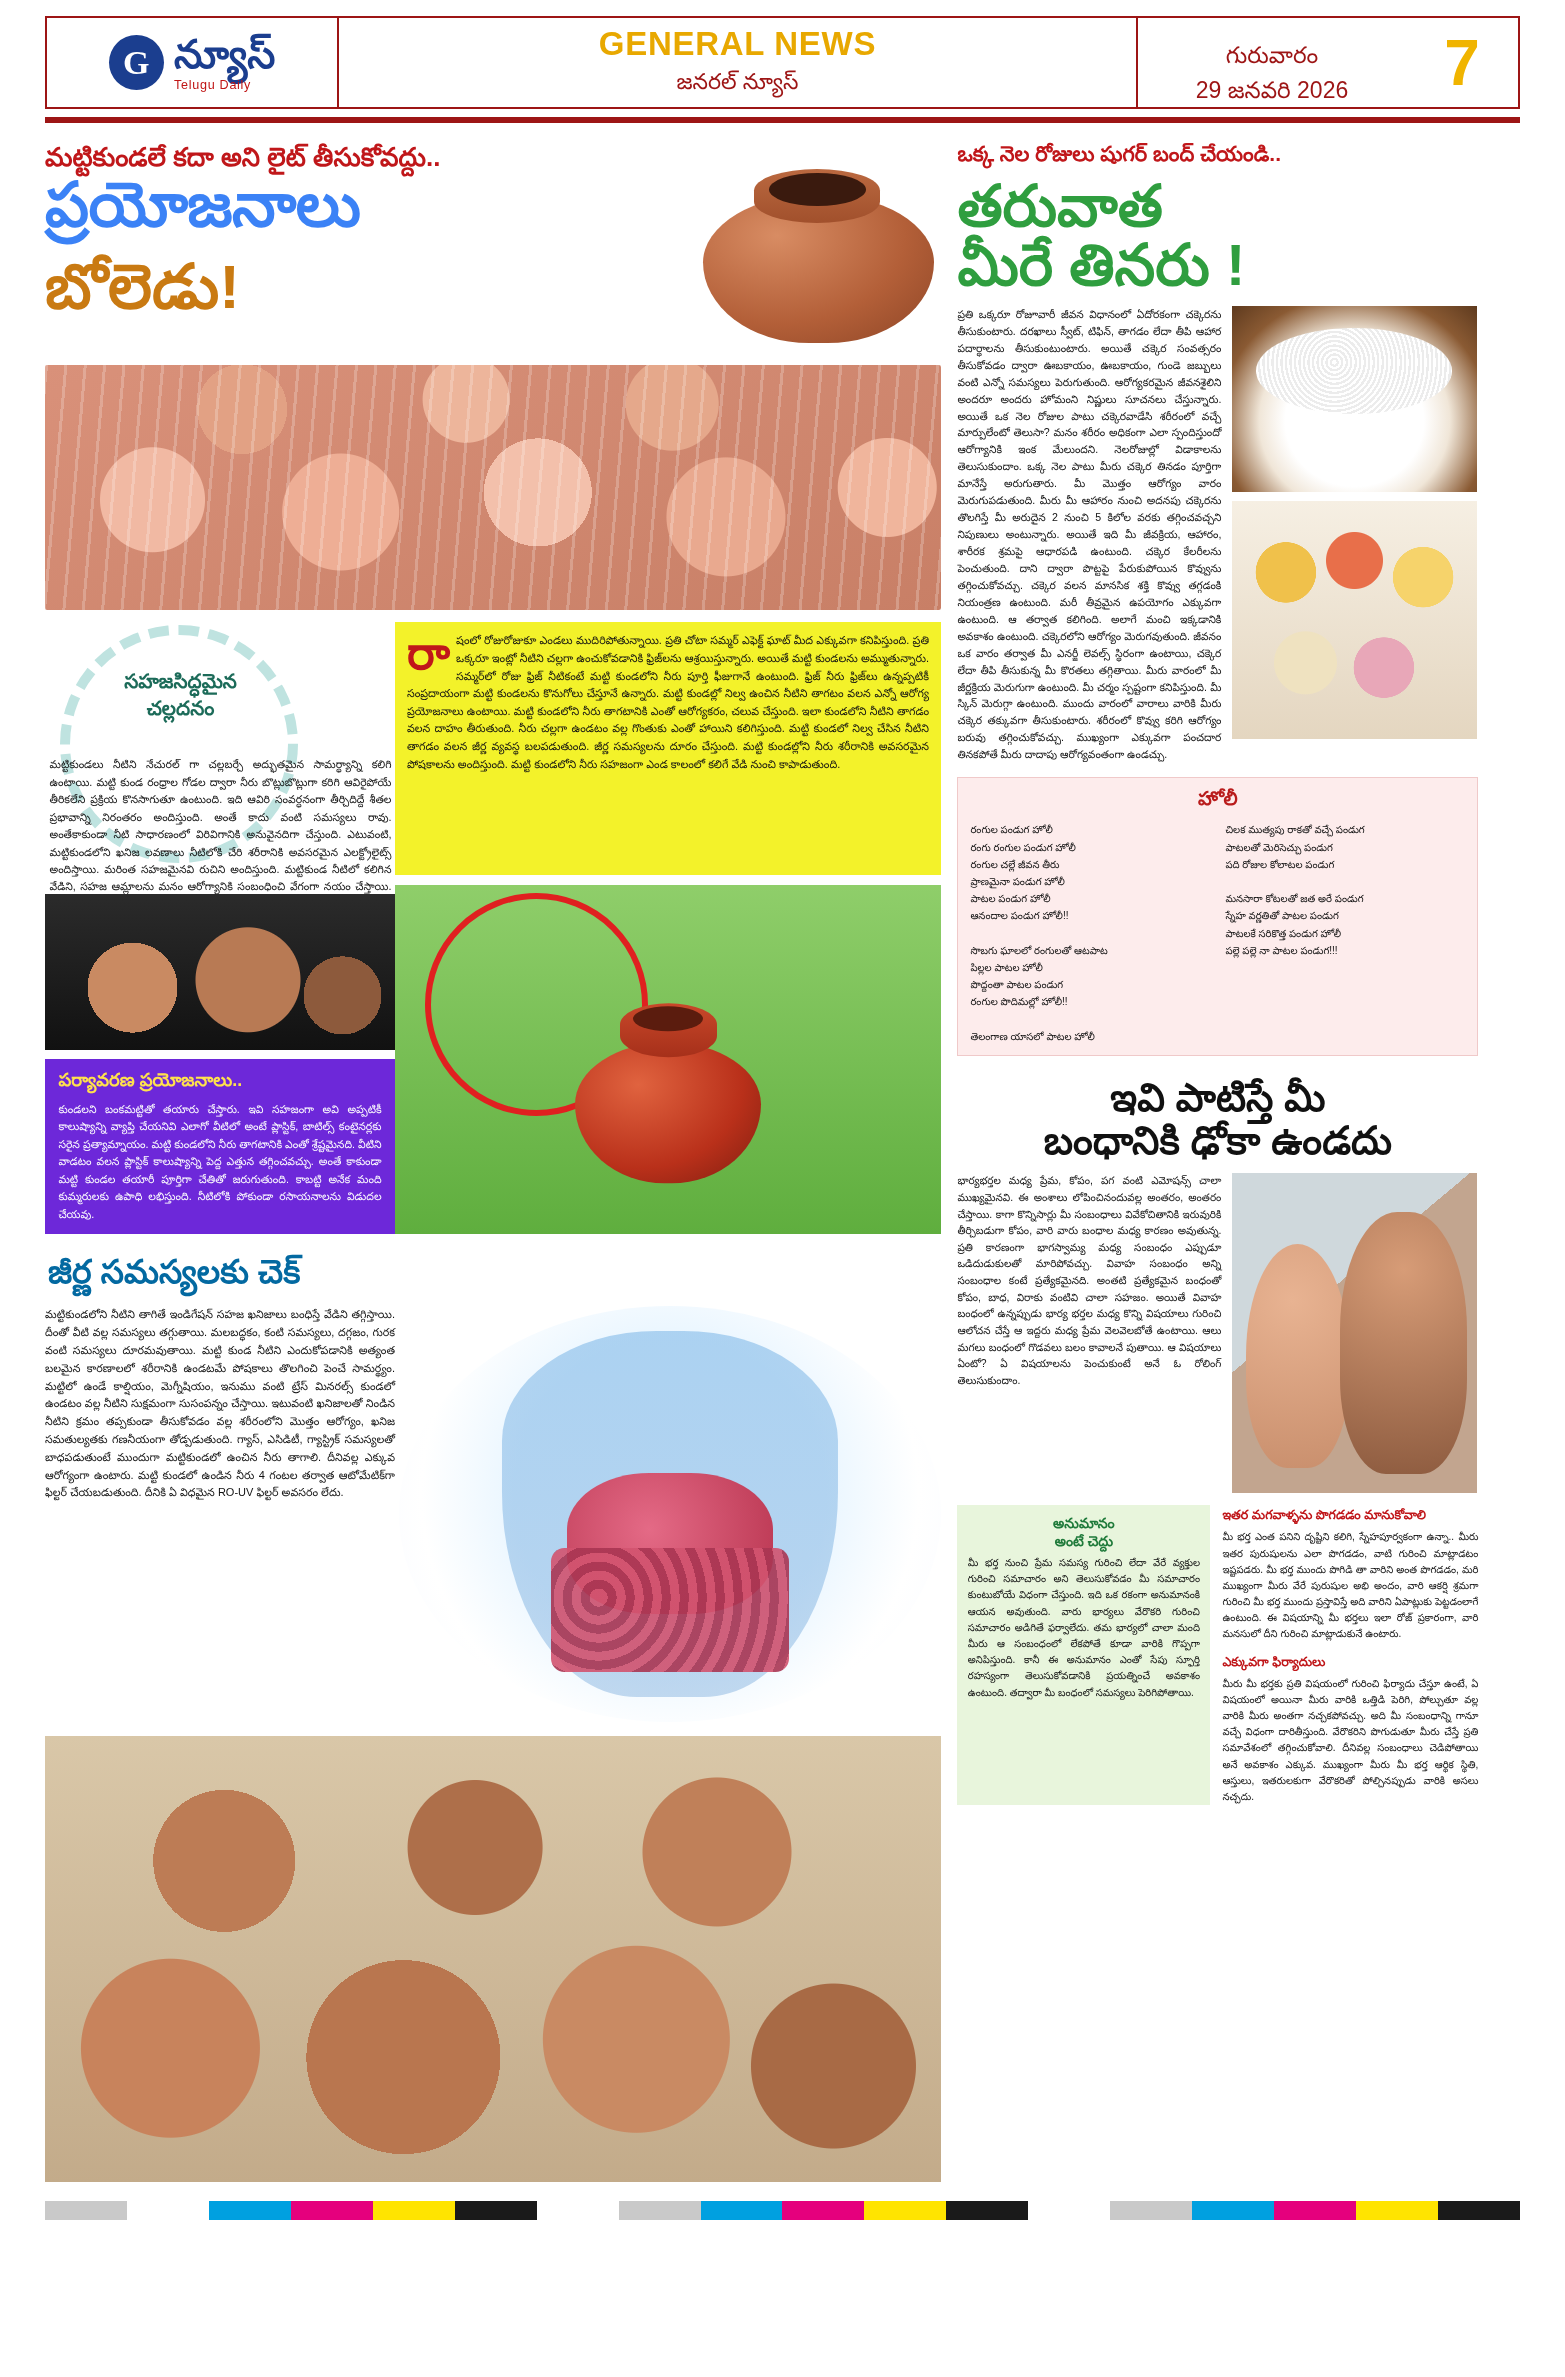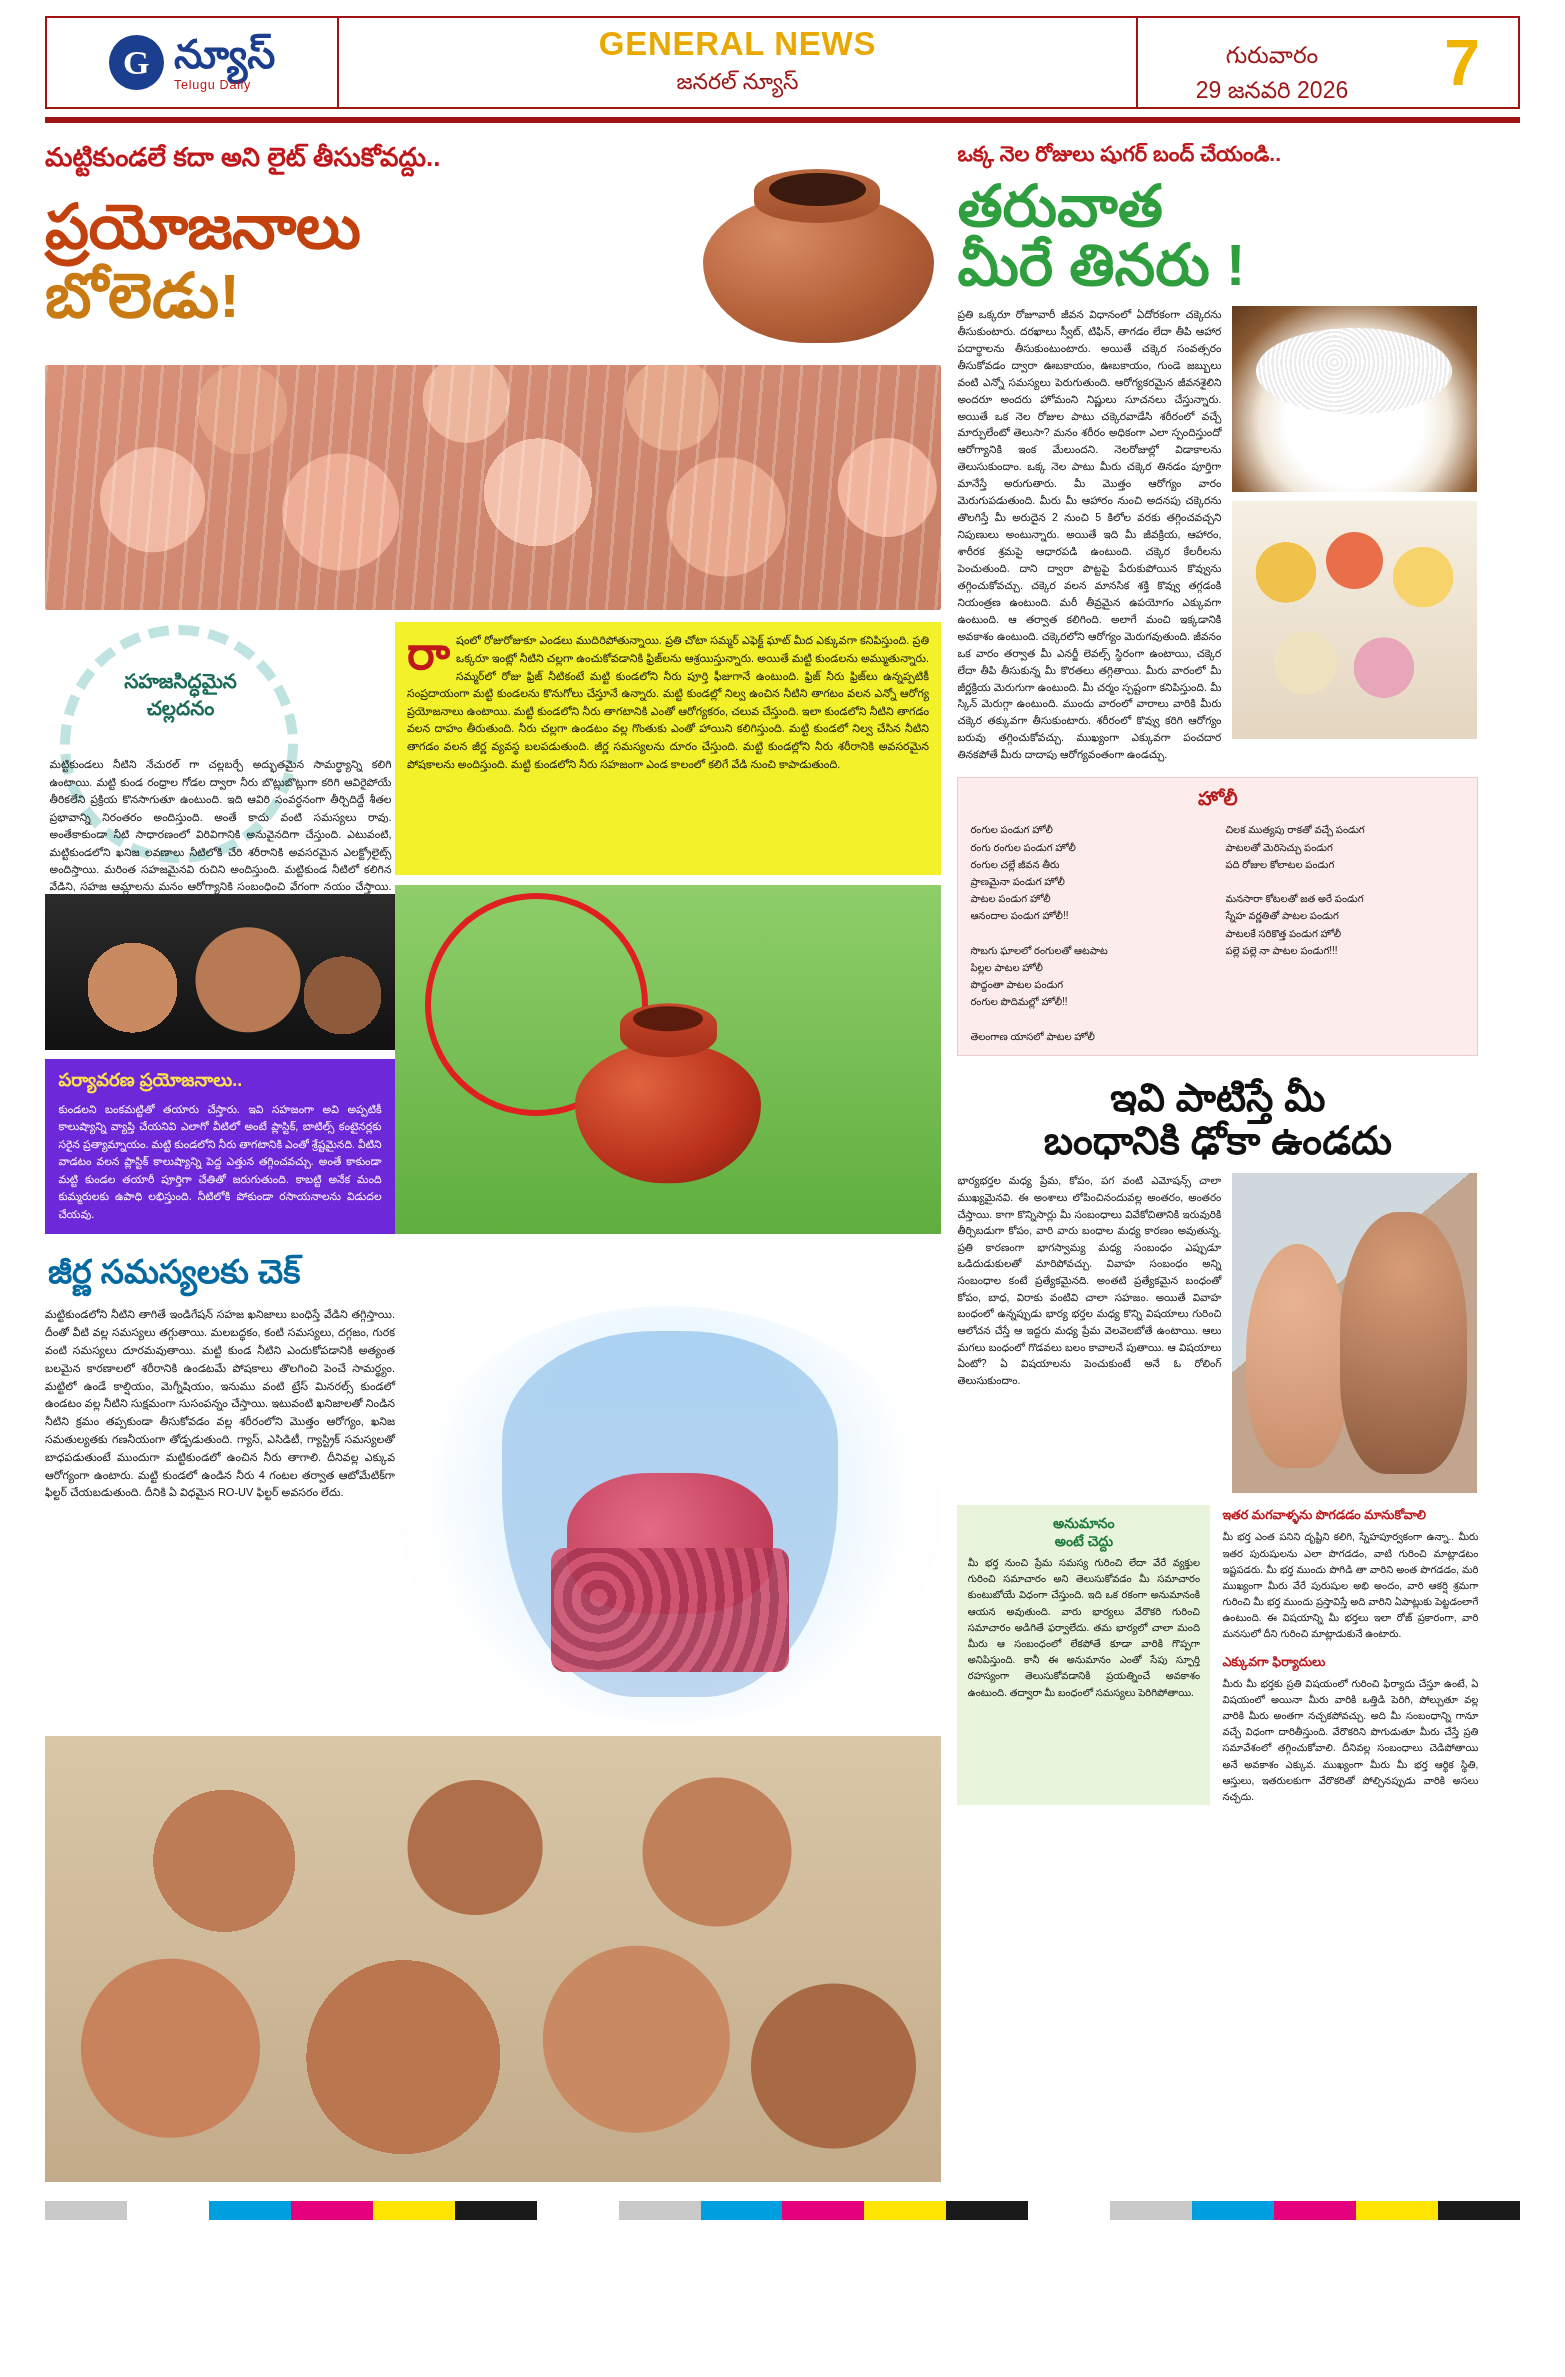--- a/index.html
+++ b/index.html
@@ -20,22 +20,22 @@
   .mast-page{width:112px;display:flex;align-items:center;justify-content:center;color:#f0b400;font-size:64px;font-weight:bold;}
   .mast-rule{margin:7.4px 45px 0 45px;height:6px;background:#9d1515;}
 
   
   .cols{display:flex;gap:16.4px;margin:19.3px 45px 0 45px;}
   .col-left{width:896px;}
   .col-right{width:521px;}
 
   
   .kicker{color:#c0171a;font-size:26px;font-weight:bold;line-height:1.2;}
-  .head-big1{color:#c2410c;font-size:62px;font-weight:bold;line-height:1.0;margin-top:23px;letter-spacing:-0.7px;}
-  .head-big2{color:#c97a12;font-size:62px;font-weight:bold;line-height:1.05;margin-top:5px;}
+  .head-big1{color:#3b82f6;font-size:62px;font-weight:bold;line-height:1.0;margin-top:1px;letter-spacing:-0.7px;}
+  .head-big2{color:#c97a12;font-size:62px;font-weight:bold;line-height:1.05;margin-top:18px;}
   .lefthead-wrap{position:relative;height:223px;}
   .pot-hero{position:absolute;right:0;top:22px;width:245px;height:186px;}
   .pot-body{position:absolute;left:7.4px;top:30px;width:231px;height:149px;border-radius:50% 50% 46% 46%/46% 46% 54% 54%;background:radial-gradient(ellipse at 32% 28%,#d88c63,#b35f38 58%,#8d4526 100%);}
   .pot-neck{position:absolute;left:58px;top:4.5px;width:126px;height:54px;border-radius:50%/40%;background:linear-gradient(180deg,#bb6940,#a1502c);}
   .pot-mouth{position:absolute;left:73px;top:9px;width:97px;height:33px;border-radius:50%;background:#3a1a0e;}
 
   
   .img{position:relative;overflow:hidden;background:#ddd;}
   .cap-pots{height:245px;border-radius:2.2px;
     background:

